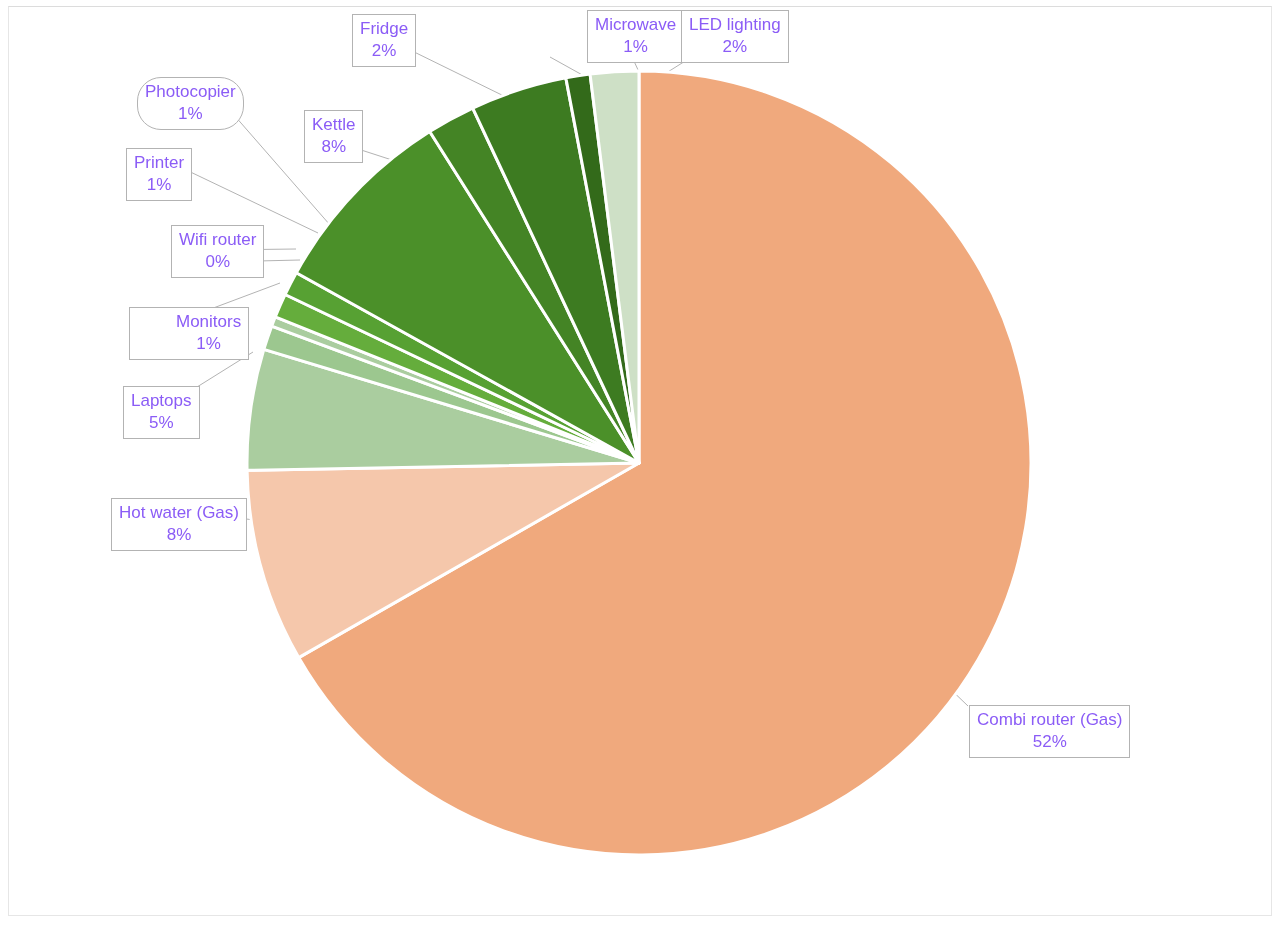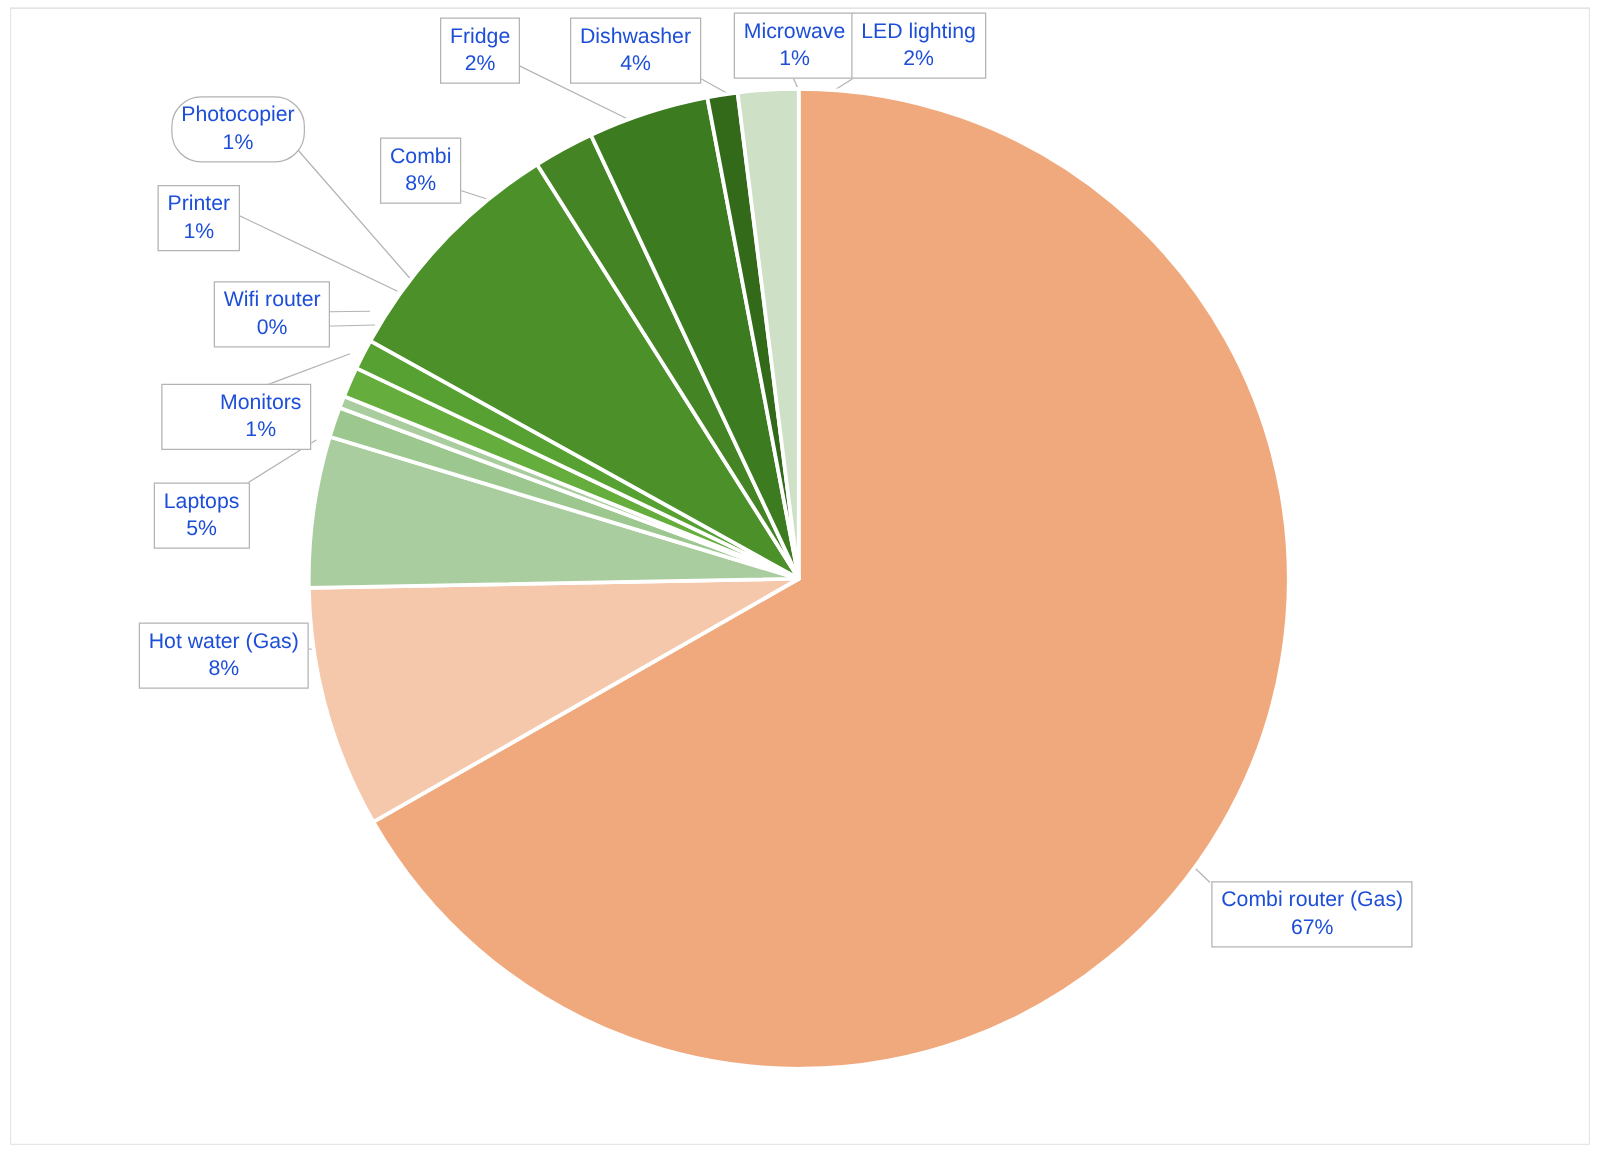--- a/index.html
+++ b/index.html
@@ -38,21 +38,21 @@
     top: 0;
   }
   .callout {
     position: absolute;
     background: #ffffff;
     border: 1px solid #b3b3b3;
     box-sizing: border-box;
     padding: 3px 7px 4px 7px;
     font-size: 17px;
     line-height: 22px;
-    color: #1d4ed8;
+    color: #8b5cf6;
     text-align: center;
     white-space: nowrap;
   }
   .callout .cat {
     display: block;
   }
   .callout .pct {
     display: block;
   }
 </style>
@@ -103,21 +103,21 @@
         <path d="M 639.00 463.00 L 296.29 272.69 A 392 392 0 0 1 429.70 131.55 Z" fill="#4b9029"></path>
         <path d="M 639.00 463.00 L 429.70 131.55 A 392 392 0 0 1 472.72 108.02 Z" fill="#448425"></path>
         <path d="M 639.00 463.00 L 472.72 108.02 A 392 392 0 0 1 565.84 77.89 Z" fill="#3d7b21"></path>
         <path d="M 639.00 463.00 L 565.84 77.89 A 392 392 0 0 1 590.06 74.07 Z" fill="#336a1a"></path>
         <path d="M 639.00 463.00 L 590.06 74.07 A 392 392 0 0 1 639.00 71.00 Z" fill="#cee0c6"></path>
       </g>
   </svg>
 
   <div class="callout" style="left:969px; top:705px;">
     <span class="cat">Combi router (Gas)</span>
-    <span class="pct">67%</span>
+    <span class="pct">52%</span>
   </div>
 
   <div class="callout" style="left:111px; top:498px;">
     <span class="cat">Hot water (Gas)</span>
     <span class="pct">8%</span>
   </div>
 
   <div class="callout" style="left:123px; top:386px;">
     <span class="cat">Laptops</span>
     <span class="pct">5%</span>
@@ -137,33 +137,29 @@
     <span class="cat">Printer</span>
     <span class="pct">1%</span>
   </div>
 
   <div class="callout" style="left:137px; top:77px;border-radius:24px;">
     <span class="cat">Photocopier</span>
     <span class="pct">1%</span>
   </div>
 
   <div class="callout" style="left:304px; top:110px;">
-    <span class="cat">Combi</span>
+    <span class="cat">Kettle</span>
     <span class="pct">8%</span>
   </div>
 
   <div class="callout" style="left:352px; top:14px;">
     <span class="cat">Fridge</span>
     <span class="pct">2%</span>
   </div>
 
-  <div class="callout" style="left:456px; top:14px;">
-    <span class="cat">Dishwasher</span>
-    <span class="pct">4%</span>
-  </div>
 
   <div class="callout" style="left:587px; top:10px;">
     <span class="cat">Microwave</span>
     <span class="pct">1%</span>
   </div>
 
   <div class="callout" style="left:681px; top:10px;">
     <span class="cat">LED lighting</span>
     <span class="pct">2%</span>
   </div>

